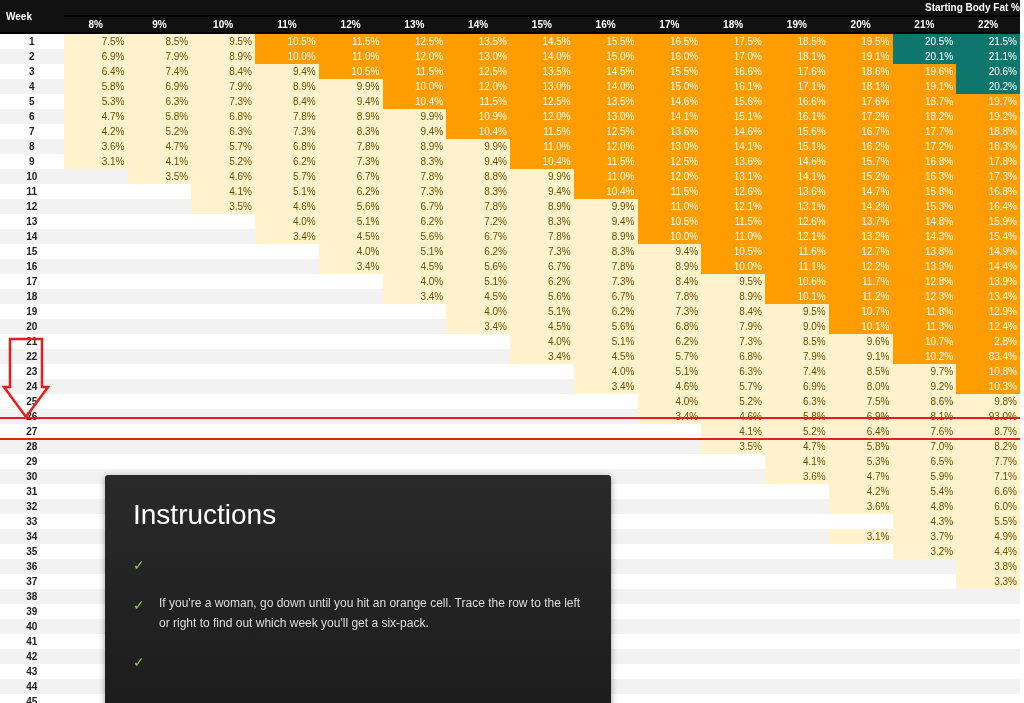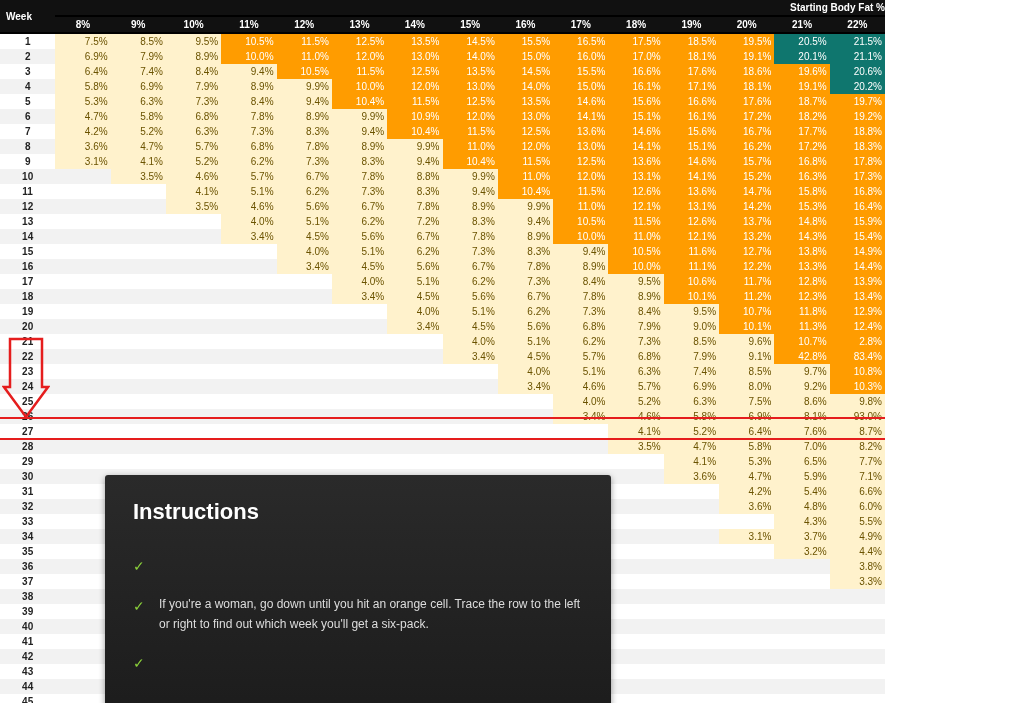--- a/index.html
+++ b/index.html
@@ -1,34 +1,34 @@
 <!DOCTYPE html>
 <html><head>
 <meta charset="utf-8">
 <style>
   html,body{margin:0;padding:0;background:#fff;font-family:Arial,Helvetica,sans-serif;}
-  .wrap{width:885px;height:703px;position:relative;overflow:hidden;}
+  .wrap{width:1020px;height:703px;position:relative;overflow:hidden;}
   .sheet{border-collapse:collapse;table-layout:fixed;width:100%;font-size:10px;}
   .sheet th,.sheet td{padding:0;height:15px;text-align:right;overflow:hidden;white-space:nowrap;}
   .sheet td .cell{padding:0 3px;}
   .hdr{background:#111;color:#fff;}
   .hdr-top th{border-bottom:2px solid #000;}
   .hdr-cols th{border-bottom:2px solid #000;text-align:center;}
   .wk-col{width:46px;text-align:center !important;color:#222;font-weight:bold;}
   .corner{background:#111;color:#fff;font-weight:bold;text-align:left !important;padding-left:6px !important;}
   .stripe{background:#f2f2f2;}
   .c-y{background:#fff2cc;color:#6b5300;}
   .c-o{background:#ff9c00;color:#fff;}
   .c-r{background:#0f766e;color:#fff;}
   .arrow{position:absolute;left:2px;top:337px;pointer-events:none;}
   .hline{position:absolute;left:0;width:1024px;height:0;border-top:2px solid #e51d1d;pointer-events:none;}
   .hl-top{top:417px;}
   .hl-bot{top:438px;}
   .box{position:absolute;left:105px;top:475px;width:450px;background:linear-gradient(#2a2a2a,#1a1a1a);border-radius:3px;padding:24px 28px 60px;color:#eee;box-shadow:0 2px 6px rgba(0,0,0,.4);}
-  .box h2{margin:0 0 30px;color:#fff;font-size:22px;font-weight:bold;}
+  .box h2{margin:0 0 23px;color:#fff;font-size:28px;font-weight:normal;}
   .box .item{display:flex;gap:12px;margin:0 0 18px;font-size:12px;line-height:1.6;color:#ddd;}
   .box .chk{color:#8bd13a;font-size:14px;flex:0 0 14px;}
 </style>
 </head>
 <body>
 <div class="wrap">
 
 <table class="sheet">
   <thead>
     <tr class="hdr hdr-top">
@@ -440,21 +440,21 @@
           <td></td>
           <td></td>
           <td></td>
           <td></td>
           <td class="c-y"><span class="cell">3.4%</span></td>
           <td class="c-y"><span class="cell">4.5%</span></td>
           <td class="c-y"><span class="cell">5.7%</span></td>
           <td class="c-y"><span class="cell">6.8%</span></td>
           <td class="c-y"><span class="cell">7.9%</span></td>
           <td class="c-y"><span class="cell">9.1%</span></td>
-          <td class="c-o"><span class="cell">42.8%</span></td>
+          <td class="c-o"><span class="cell">10.2%</span></td>
           <td class="c-o"><span class="cell">83.4%</span></td>
         </tr>
         <tr>
           <td class="wk-col">23</td>
           <td></td>
           <td></td>
           <td></td>
           <td></td>
           <td></td>
           <td></td>

